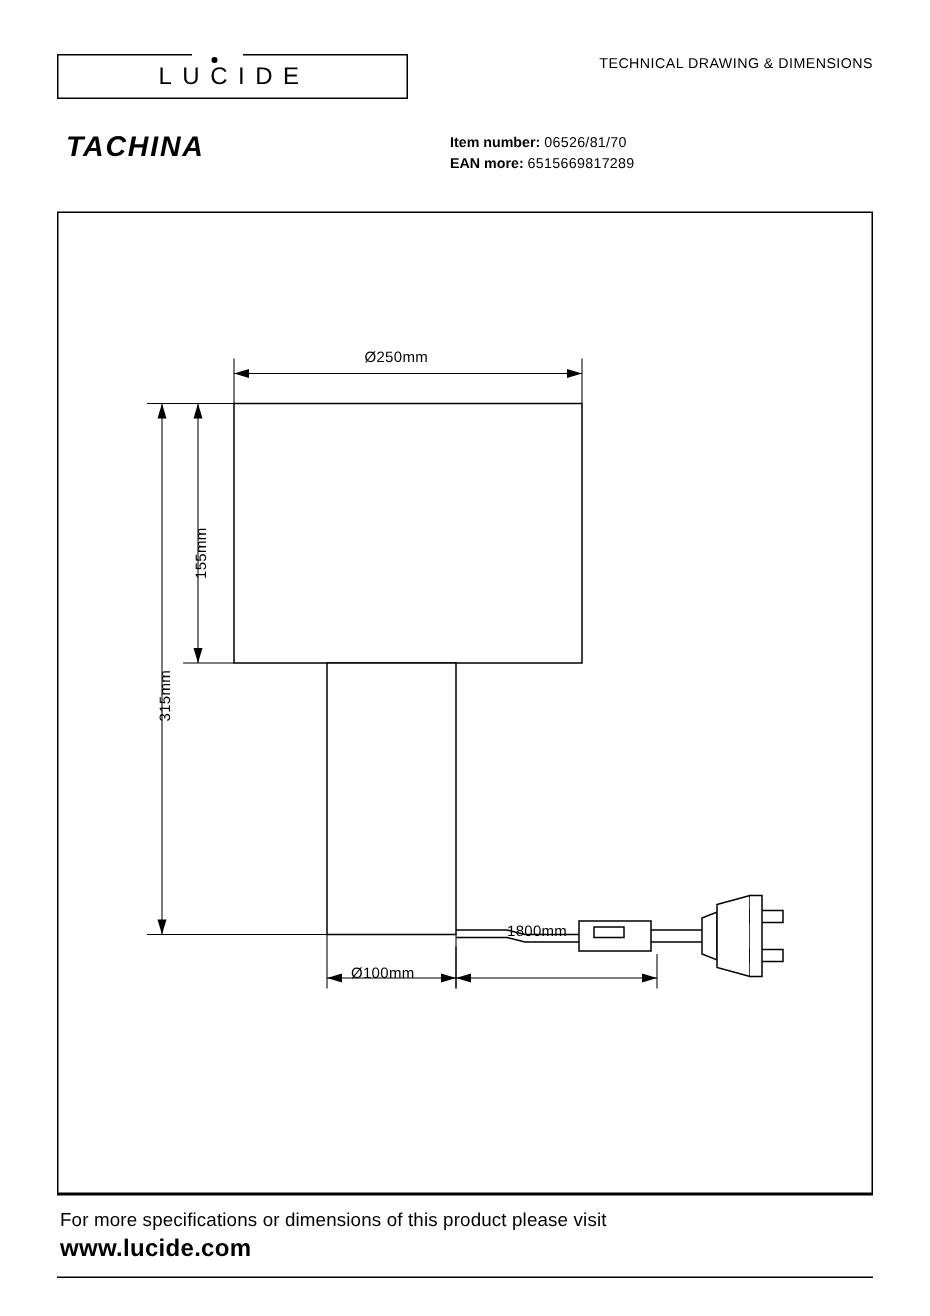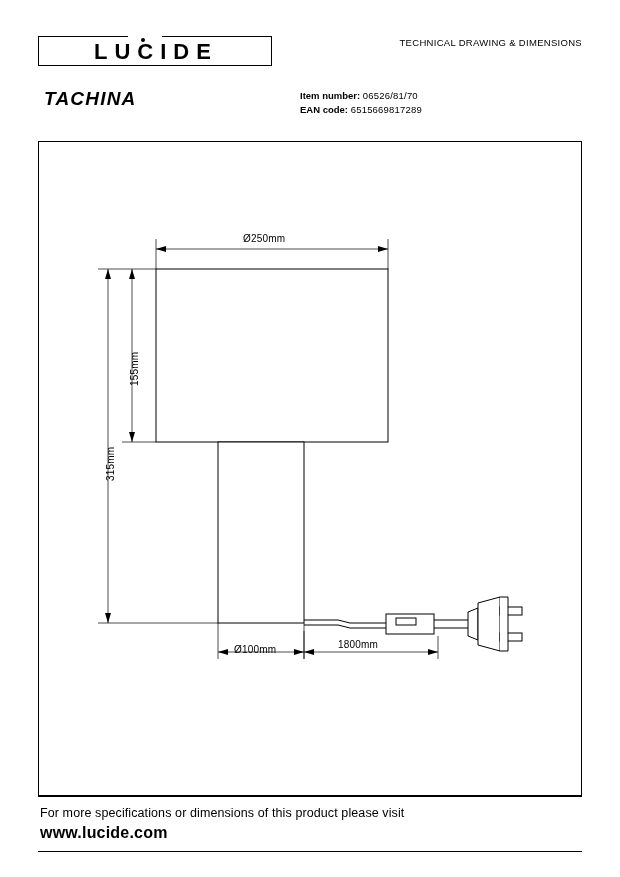--- a/index.html
+++ b/index.html
@@ -32,24 +32,24 @@
     border: 1.5px solid #000;
     box-sizing: border-box;
   }
   .logo-text {
     position: absolute;
     left: 0; top: 0;
     width: 234px;
     height: 30px;
     line-height: 30px;
     text-align: center;
-    font-size: 22px;
+    font-size: 16px;
     letter-spacing: 7px;
     font-family: "Liberation Sans", sans-serif;
-    font-weight: 700;
+    font-weight: 400;
   }
   .logo-dot {
     position: absolute;
     left: 141px;
     top: 38px;
     width: 4px;
     height: 4px;
     background: #000;
     border-radius: 50%;
   }
@@ -175,21 +175,21 @@
   <div class="header-right">TECHNICAL DRAWING &amp; DIMENSIONS</div>
 
   <div class="product-title">TACHINA</div>
 
   <div class="meta">
     <div>
       <b>Item number:</b>
       <span class="val">06526/81/70</span>
     </div>
     <div>
-      <b>EAN code:</b>
+      <b>EAN more:</b>
       <span class="val-light">6515669817289</span>
     </div>
   </div>
 
   <div class="frame"></div>
 
   <div class="draw">
     <svg class="tech" width="544" height="655" viewBox="0 0 544 655" xmlns="http://www.w3.org/2000/svg">
       <g fill="none" stroke="#000" stroke-width="1">
 
@@ -244,21 +244,21 @@
         <path d="M266 511 L400 511" stroke="#000" stroke-width="0.7"></path>
         <path d="M266 511 L276 508 L276 514 Z" fill="#000" stroke="none"></path>
         <path d="M400 511 L390 508 L390 514 Z" fill="#000" stroke="none"></path>
       </g>
     </svg>
 
     <div class="dimtext" style="left:205px; top:92px;">Ø250mm</div>
     <div class="dimtext vert" style="left:91px; top:245px;">155mm</div>
     <div class="dimtext vert" style="left:67px; top:340px;">315mm</div>
     <div class="dimtext" style="left:196px; top:503px;">Ø100mm</div>
-    <div class="dimtext" style="left:300px; top:498px;">1800mm</div>
+    <div class="dimtext" style="left:300px; top:475px;">1800mm</div>
   </div>
 
   <div class="footer-rule"></div>
   <div class="footer-line1">For more specifications or dimensions of this product please visit</div>
   <div class="footer-line2">www.lucide.com</div>
   <div class="footer-rule-bottom"></div>
 
 </div>
 
 </body></html>

